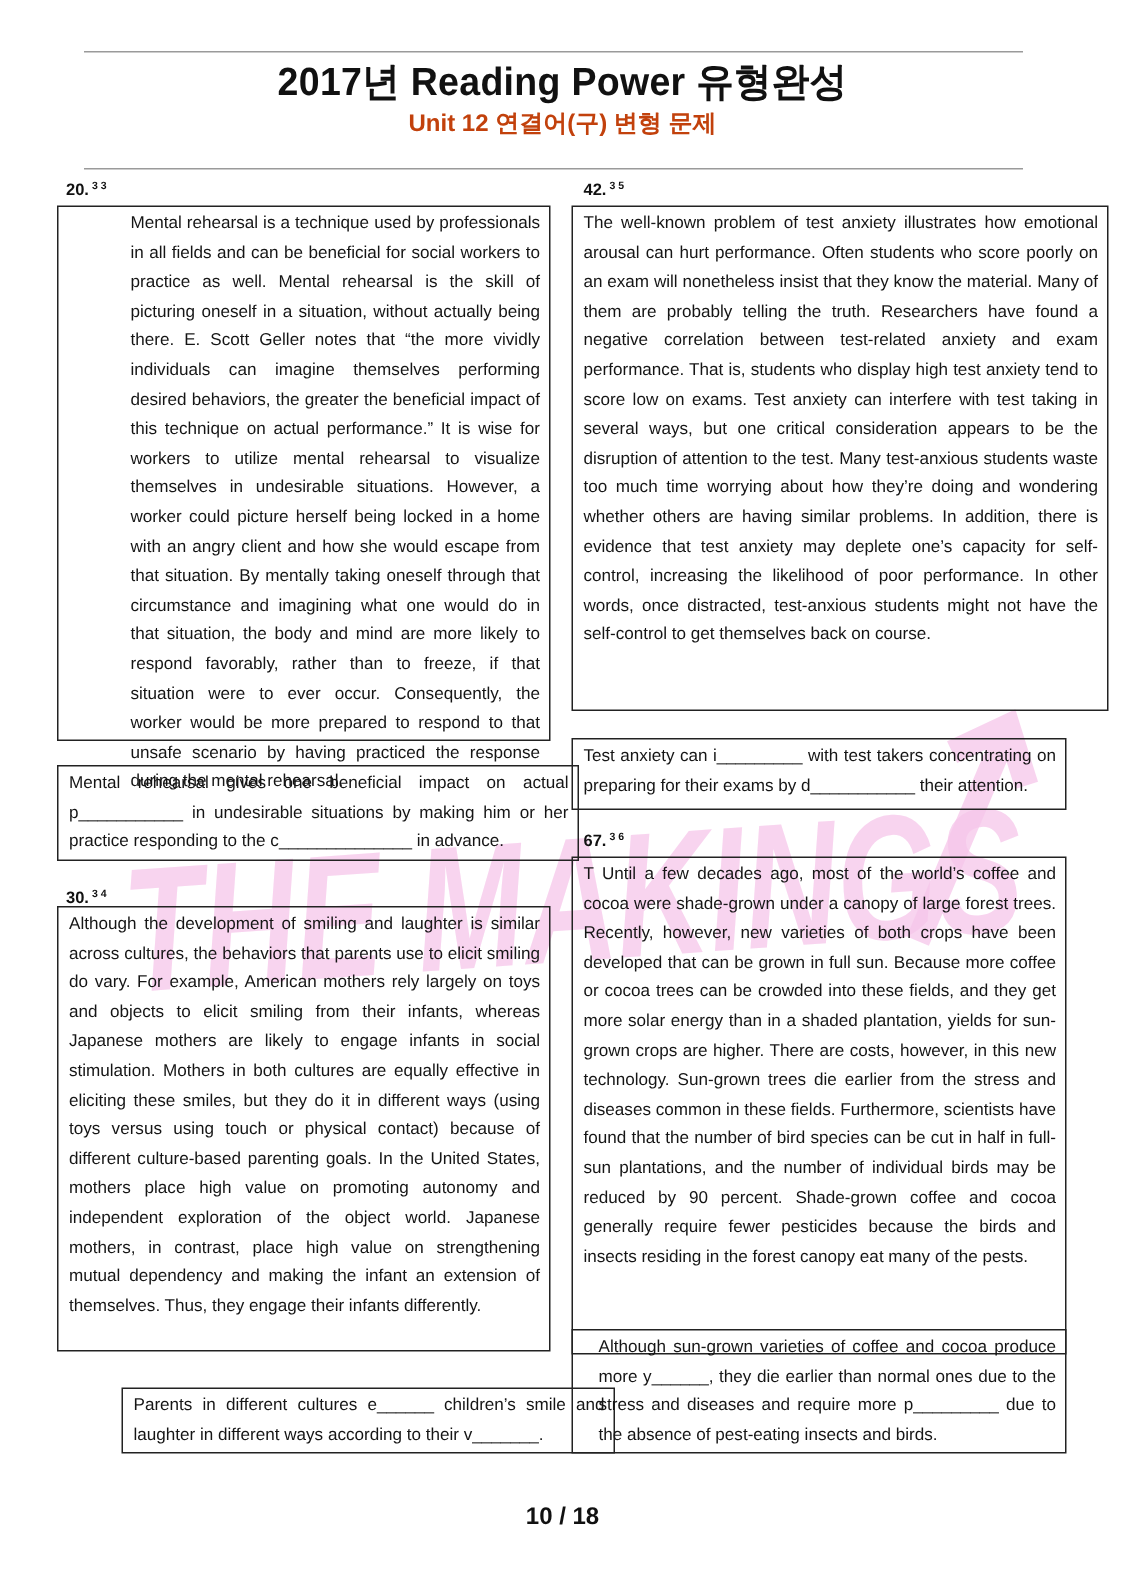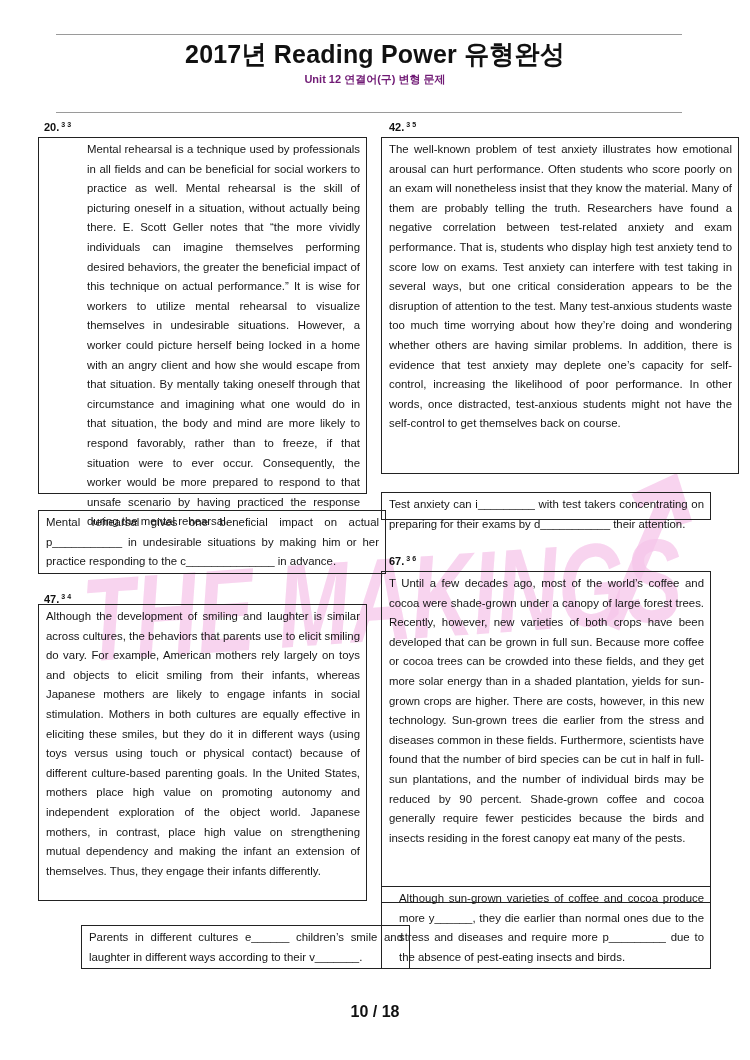--- a/index.html
+++ b/index.html
@@ -11,22 +11,22 @@
     .rule { position: absolute; left: 56px; width: 626px; height: 1px; background: #9a9a9a; }
     .rule.top { top: 34px; }
     .rule.bottom { top: 112px; }
     .title {
       position: absolute; left: 0; width: 750px; top: 38px; text-align: center;
       font-family: "Liberation Sans", sans-serif; font-weight: bold; font-size: 25px;
       letter-spacing: 0.2px; color: #111; transform: scaleY(1.05);
     }
     .subtitle {
       position: absolute; left: 0; width: 750px; top: 72px; text-align: center;
-      font-family: "Liberation Sans", sans-serif; font-weight: bold; font-size: 11px;
-      color: #701a75;
+      font-family: "Liberation Sans", sans-serif; font-weight: bold; font-size: 16px;
+      color: #c2410c;
     }
     .watermark {
       position: absolute; left: 70px; top: 470px; width: 640px; height: 200px;
       pointer-events: none; z-index: 0;
     }
     .qlabel {
       position: absolute; font-family: "Liberation Sans", sans-serif; font-weight: bold;
       font-size: 11px; color: #111;
     }
     .qlabel sup { font-size: 7px; font-weight: bold; vertical-align: 4px; margin-left: 2px; }
@@ -59,36 +59,36 @@
   <span>20.</span><sup>3 3</sup>
 </div>
 <div class="box" style="left:38px; top:137px; width:329px; height:357px;padding-left:48px;">
   <p>Mental rehearsal is a technique used by professionals in all fields and can be beneficial for social workers to practice as well. Mental rehearsal is the skill of picturing oneself in a situation, without actually being there. E. Scott Geller notes that “the more vividly individuals can imagine themselves performing desired behaviors, the greater the beneficial impact of this technique on actual performance.” It is wise for workers to utilize mental rehearsal to visualize themselves in undesirable situations. However, a worker could picture herself being locked in a home with an angry client and how she would escape from that situation. By mentally taking oneself through that circumstance and imagining what one would do in that situation, the body and mind are more likely to respond favorably, rather than to freeze, if that situation were to ever occur. Consequently, the worker would be more prepared to respond to that unsafe scenario by having practiced the response during the mental rehearsal.</p>
 </div>
 <div class="box" style="left:38px; top:510px; width:348px; height:64px;">
   <p>Mental rehearsal gives one beneficial impact on actual p___________ in undesirable situations by making him or her practice responding to the c______________ in advance.</p>
 </div>
 
 <div class="qlabel" style="left:44px; top:593px;">
-  <span>47.</span><sup>3 4</sup>
+  <span>30.</span><sup>3 4</sup>
 </div>
 <div class="box" style="left:38px; top:604px; width:329px; height:297px;">
   <p>Although the development of smiling and laughter is similar across cultures, the behaviors that parents use to elicit smiling do vary. For example, American mothers rely largely on toys and objects to elicit smiling from their infants, whereas Japanese mothers are likely to engage infants in social stimulation. Mothers in both cultures are equally effective in eliciting these smiles, but they do it in different ways (using toys versus using touch or physical contact) because of different culture-based parenting goals. In the United States, mothers place high value on promoting autonomy and independent exploration of the object world. Japanese mothers, in contrast, place high value on strengthening mutual dependency and making the infant an extension of themselves. Thus, they engage their infants differently.</p>
 </div>
 <div class="box" style="left:54px; top:925px; width:329px; height:44px;margin-left:27px;">
   <p>Parents in different cultures e______ children’s smile and laughter in different ways according to their v_______.</p>
 </div>
 
 <div class="qlabel" style="left:389px; top:121px;">
   <span>42.</span><sup>3 5</sup>
 </div>
 <div class="box" style="left:381px; top:137px; width:358px; height:337px;">
   <p>The well-known problem of test anxiety illustrates how emotional arousal can hurt performance. Often students who score poorly on an exam will nonetheless insist that they know the material. Many of them are probably telling the truth. Researchers have found a negative correlation between test-related anxiety and exam performance. That is, students who display high test anxiety tend to score low on exams. Test anxiety can interfere with test taking in several ways, but one critical consideration appears to be the disruption of attention to the test. Many test-anxious students waste too much time worrying about how they’re doing and wondering whether others are having similar problems. In addition, there is evidence that test anxiety may deplete one’s capacity for self-control, increasing the likelihood of poor performance. In other words, once distracted, test-anxious students might not have the self-control to get themselves back on course.</p>
 </div>
-<div class="box" style="left:381px; top:492px; width:330px; height:28px;">
+<div class="box" style="left:381px; top:492px; width:330px; height:48px;">
   <p>Test anxiety can i_________ with test takers concentrating on preparing for their exams by d___________ their attention.</p>
 </div>
 
 <div class="qlabel" style="left:389px; top:555px;">
   <span>67.</span><sup>3 6</sup>
 </div>
 <div class="box" style="left:381px; top:571px; width:330px; height:332px;">
   <p>T Until a few decades ago, most of the world’s coffee and cocoa were shade-grown under a canopy of large forest trees. Recently, however, new varieties of both crops have been developed that can be grown in full sun. Because more coffee or cocoa trees can be crowded into these fields, and they get more solar energy than in a shaded plantation, yields for sun-grown crops are higher. There are costs, however, in this new technology. Sun-grown trees die earlier from the stress and diseases common in these fields. Furthermore, scientists have found that the number of bird species can be cut in half in full-sun plantations, and the number of individual birds may be reduced by 90 percent. Shade-grown coffee and cocoa generally require fewer pesticides because the birds and insects residing in the forest canopy eat many of the pests.</p>
 </div>
 <div class="box" style="left:381px; top:886px; width:330px; height:83px;padding-left:17px;">

